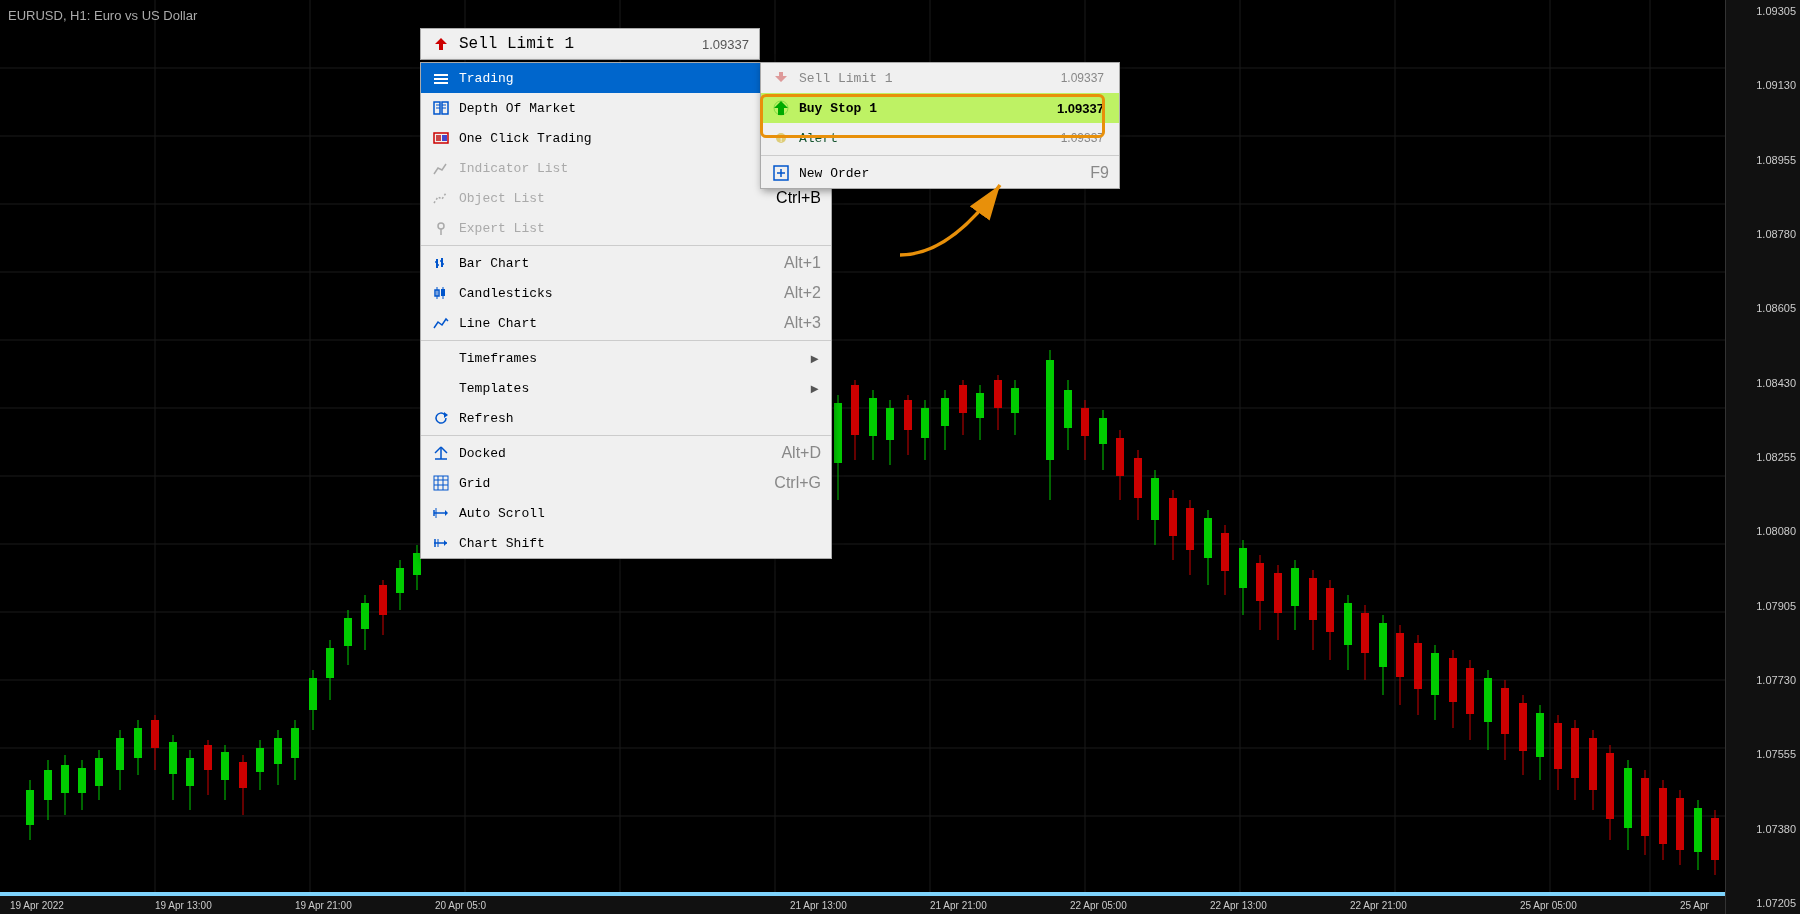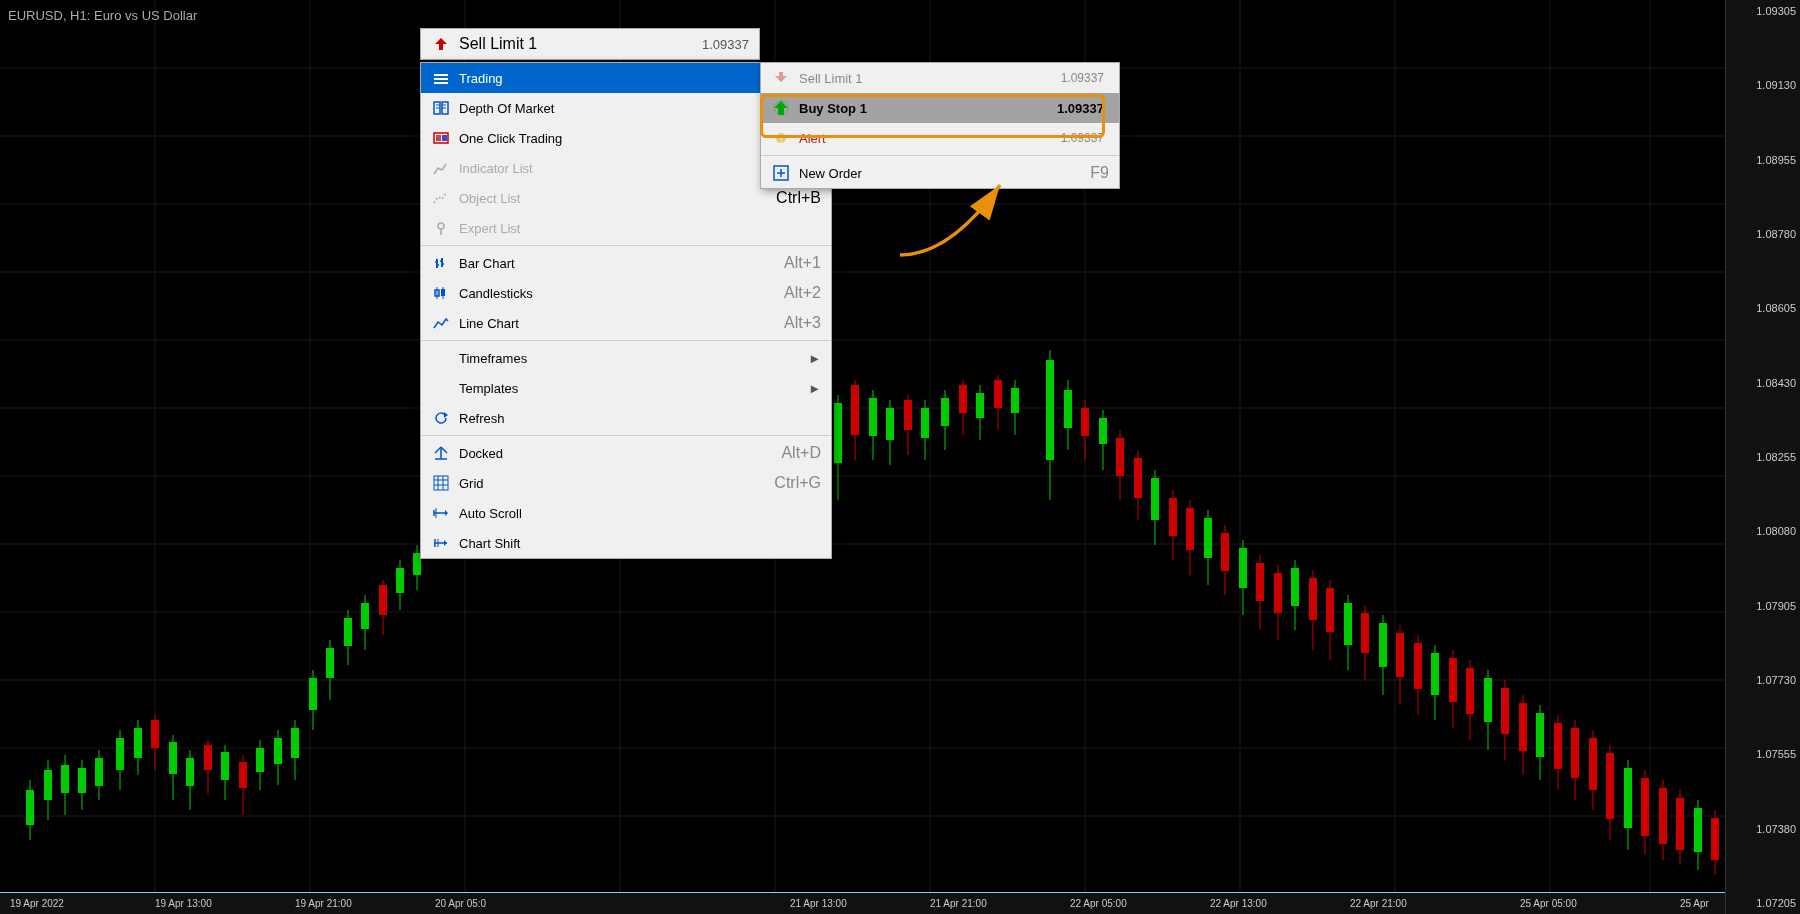--- a/index.html
+++ b/index.html
@@ -38,21 +38,21 @@
       font-size: 11px;
       text-align: right;
     }
 
     
     .time-axis {
       position: absolute;
       bottom: 0; left: 0; right: 75px;
       height: 22px;
       background: #111;
-      border-top: 1px solid #7dd3fc;
+      border-top: 4px solid #7dd3fc;
       display: flex;
       align-items: center;
       z-index: 1;
     }
     .time-label {
       color: #ccc;
       font-size: 10px;
       position: absolute;
     }
 
@@ -103,20 +103,21 @@
       width: 20px;
       height: 20px;
       margin-right: 8px;
       display: flex;
       align-items: center;
       justify-content: center;
       flex-shrink: 0;
     }
     .menu-item-label {
       flex: 1;
+      font-family: Liberation Mono, monospace;
     }
     .menu-item-shortcut {
       color: #888;
       font-size: 16px;
       margin-left: 20px;
     }
     .menu-item-arrow {
       margin-left: 8px;
       color: #555;
     }
@@ -658,40 +659,40 @@
     <div class="menu-item-icon">
       <svg width="16" height="16" viewBox="0 0 16 16">
         <polygon points="8,12 14,6 10,6 10,2 6,2 6,6 2,6" fill="#cc4444" opacity="0.5"></polygon>
       </svg>
     </div>
     <span class="menu-item-label" style="color:#888;">Sell Limit 1</span>
     <span style="flex:1"></span>
     <span style="color:#888; font-size:12px; margin-right:5px;">1.09337</span>
   </div>
 
-  <div class="menu-item" style="background:#a3a3a3;">
+  <div class="menu-item" style="background:#bef264;">
     <div class="menu-item-icon">
       <svg width="18" height="18" viewBox="0 0 18 18">
         <polygon points="9,2 16,9 12,9 12,16 6,16 6,9 2,9" fill="#00aa00"></polygon>
         <circle cx="9" cy="9" r="7" fill="none" stroke="#00aa00" stroke-width="1" opacity="0.3"></circle>
       </svg>
     </div>
     <span class="menu-item-label" style="font-weight:bold; color:#000;">Buy Stop 1</span>
     <span style="flex:1"></span>
     <span style="color:#000; font-size:13px; font-weight:bold; margin-right:5px;">1.09337</span>
   </div>
 
   <div class="menu-item" style="color:#aaa;">
     <div class="menu-item-icon">
       <svg width="16" height="16" viewBox="0 0 16 16">
         <circle cx="8" cy="8" r="5" fill="#ccaa00" opacity="0.5"></circle>
         <text x="8" y="12" text-anchor="middle" font-size="8" fill="#fff">!</text>
       </svg>
     </div>
-    <span class="menu-item-label" style="color:#b91c1c;">Alert</span>
+    <span class="menu-item-label" style="color:#14532d;">Alert</span>
     <span style="flex:1"></span>
     <span style="color:#888; font-size:12px; margin-right:5px;">1.09337</span>
   </div>
 
   <div class="menu-separator"></div>
 
   <div class="menu-item">
     <div class="menu-item-icon">
       <svg width="16" height="16" viewBox="0 0 16 16">
         <rect x="1" y="1" width="14" height="14" fill="none" stroke="#0055cc" stroke-width="1.5"></rect>

